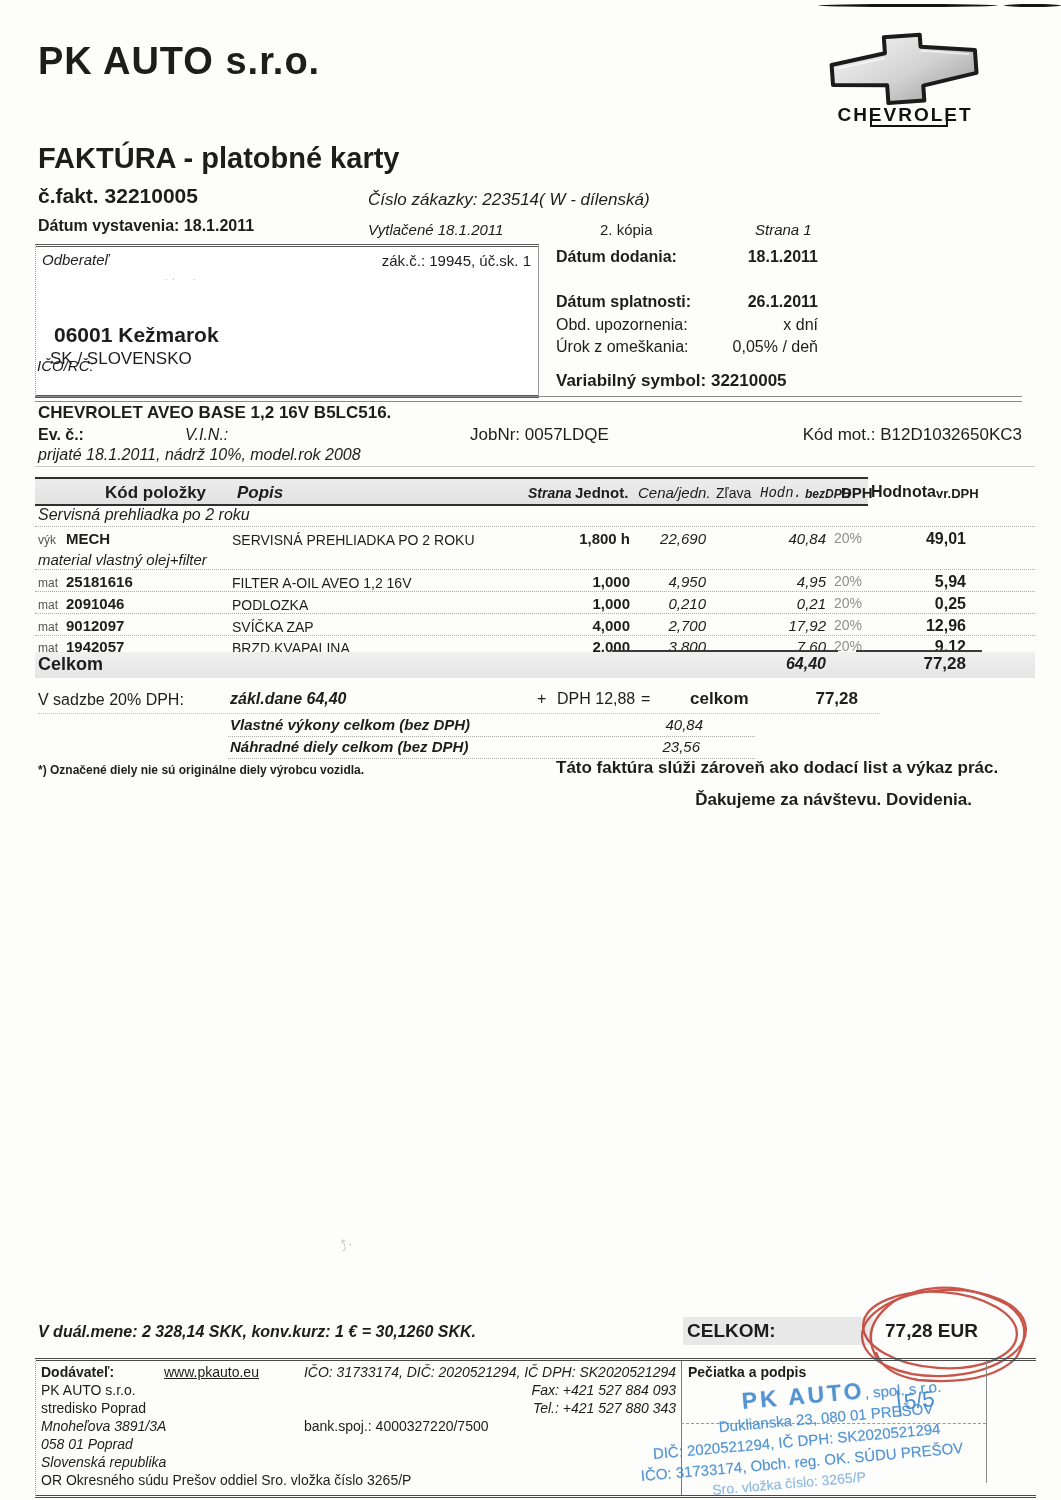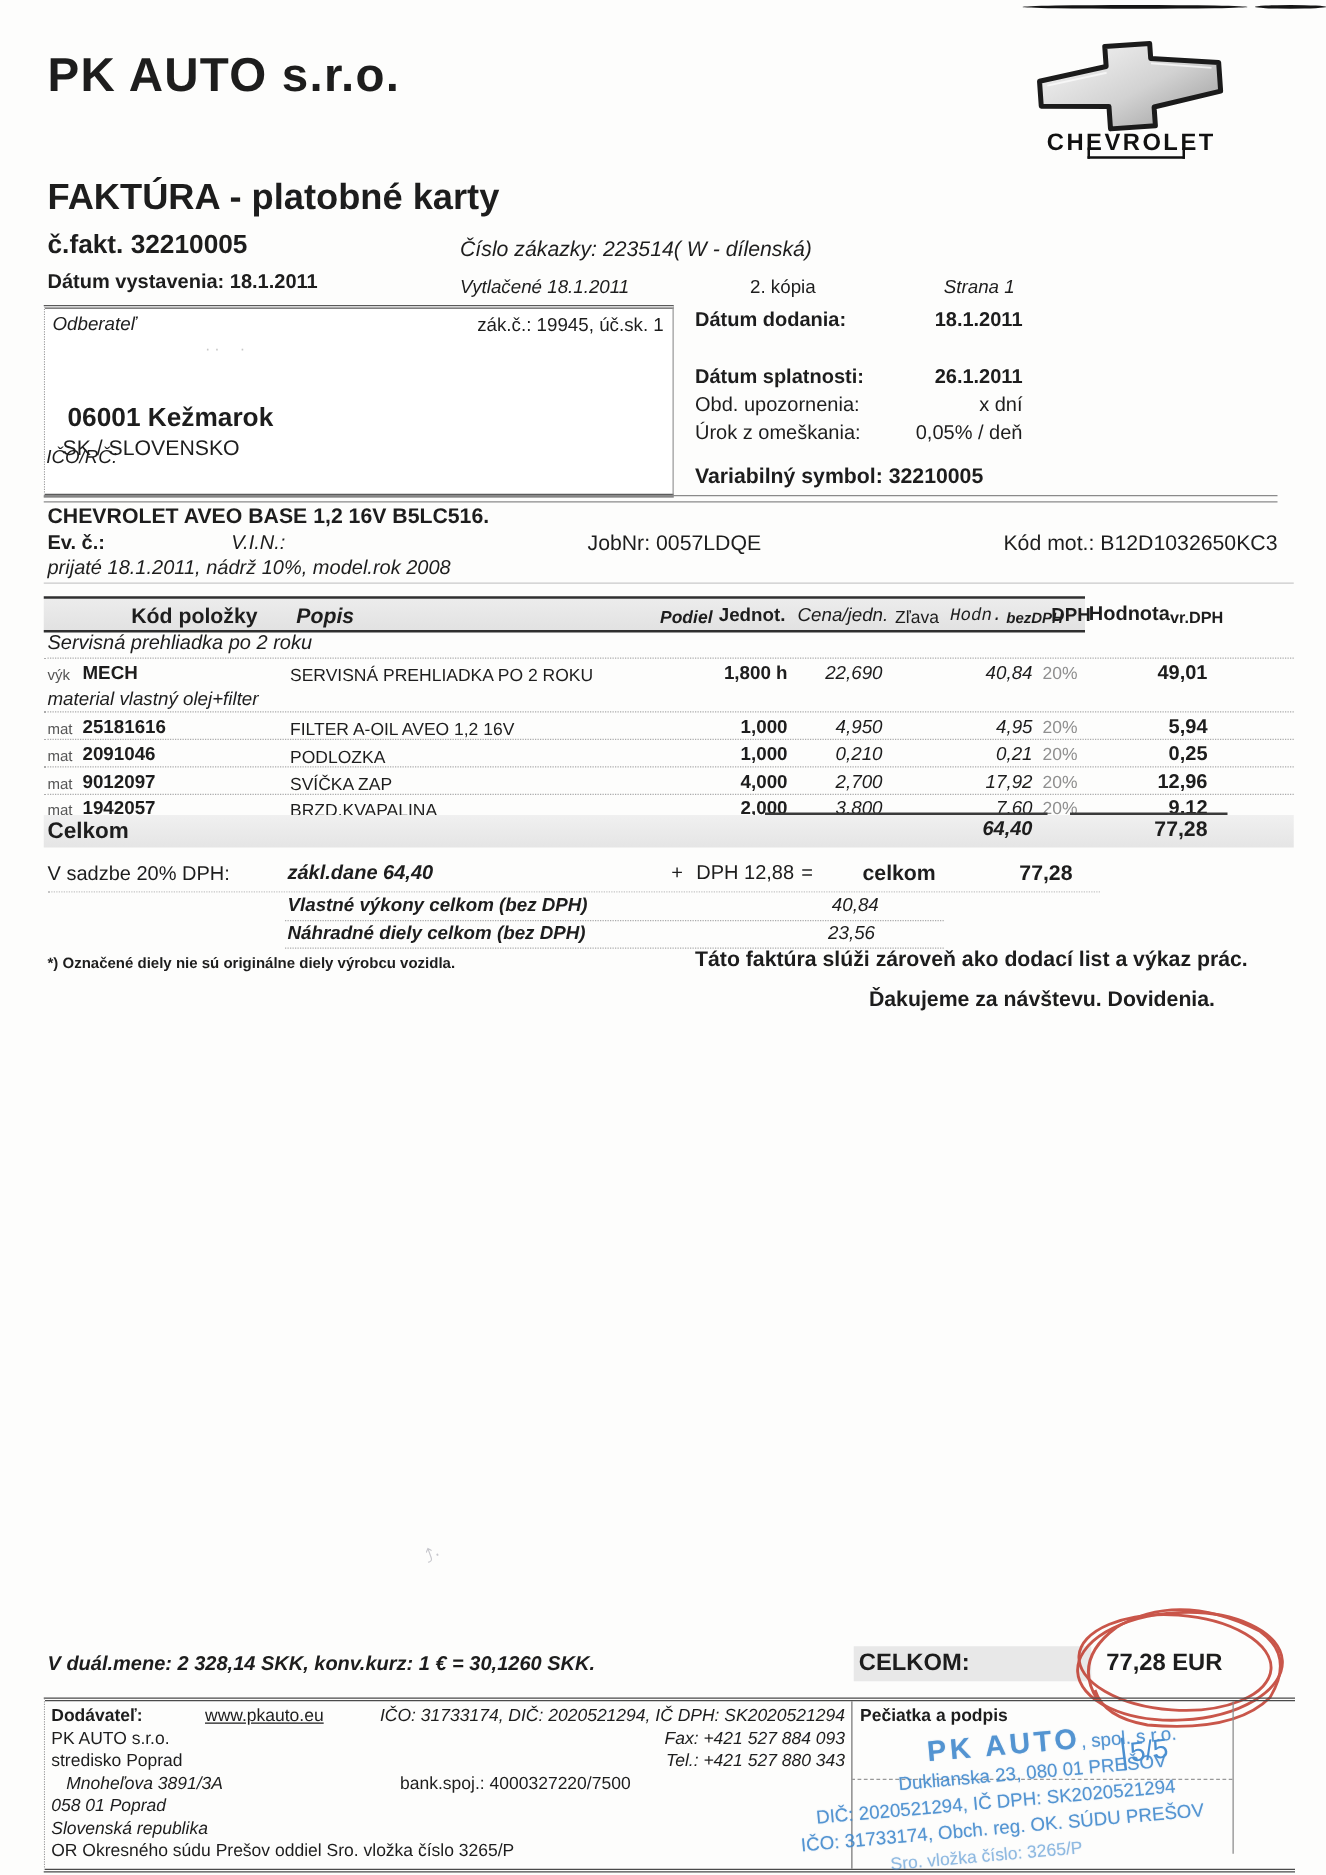--- a/index.html
+++ b/index.html
@@ -102,21 +102,21 @@
   <div class="abs b s16" style="left:38px;top:426px;">Ev. č.:</div>
   <div class="abs i s16" style="left:185px;top:426px;">V.I.N.:</div>
   <div class="abs s17" style="left:470px;top:425px;">JobNr: 0057LDQE</div>
   <div class="abs s17 r" style="left:760px;top:425px;width:262px;">Kód mot.: B12D1032650KC3</div>
   <div class="abs i s16" style="left:38px;top:446px;">prijaté 18.1.2011, nádrž 10%, model.rok 2008</div>
   <div class="thinline" style="top:466px;"></div>
 
   <div id="thead">
     <span class="b s17" style="left:70px;">Kód položky</span>
     <span class="b i s17" style="left:202px;">Popis</span>
-    <span class="b i s14" style="left:493px;top:6px;">Podiel</span>
+    <span class="b i s14" style="left:493px;top:6px;">Strana</span>
     <span class="b s15" style="left:540px;top:5px;">Jednot.</span>
     <span class="i s15" style="left:603px;top:5px;">Cena/jedn.</span>
     <span class="s14" style="left:681px;top:6px;">Zľava</span>
     <span class="i s14" style="left:725px;top:6px;font-family:Liberation Mono, monospace;">Hodn.</span>
     <span class="b i s12" style="left:770px;top:8px;">bezDPH</span>
     <span class="b s15" style="left:806px;top:5px;">DPH</span>
     <span class="b s16" style="left:836px;top:4px;">Hodnota</span>
     <span class="b s13" style="left:901px;top:7px;">vr.DPH</span>
   </div>
 
@@ -234,22 +234,22 @@
 
     <span class="abs b" style="left:5px;top:3px;">Dodávateľ:</span>
     <span class="abs ul" style="left:128px;top:3px;">www.pkauto.eu</span>
     <span class="abs i r" style="left:240px;top:3px;width:400px;">IČO: 31733174, DIČ: 2020521294, IČ DPH: SK2020521294</span>
     <span class="abs b" style="left:652px;top:3px;">Pečiatka a podpis</span>
 
     <span class="abs" style="left:5px;top:21px;">PK AUTO s.r.o.</span>
     <span class="abs i r" style="left:300px;top:21px;width:340px;">Fax: +421 527 884 093</span>
     <span class="abs" style="left:5px;top:39px;">stredisko Poprad</span>
     <span class="abs i r" style="left:300px;top:39px;width:340px;">Tel.: +421 527 880 343</span>
-    <span class="abs i" style="left:5px;top:57px;margin-left:12px;">Mnoheľova 3891/3A</span>
-    <span class="abs" style="left:248px;top:57px;padding-left:36px;">bank.spoj.:  4000327220/7500</span>
+    <span class="abs i" style="left:5px;top:57px;">Mnoheľova 3891/3A</span>
+    <span class="abs" style="left:232px;top:57px;padding-left:36px;">bank.spoj.:  4000327220/7500</span>
     <span class="abs i" style="left:5px;top:75px;">058 01 Poprad</span>
     <span class="abs i" style="left:5px;top:93px;">Slovenská republika</span>
     <span class="abs" style="left:5px;top:111px;">OR Okresného súdu Prešov oddiel Sro. vložka číslo 3265/P</span>
   </div>
 
   <div id="stamp">
     <div style="margin-left:55px;"><span class="b" style="font-size:23px;letter-spacing:3px;">PK AUTO</span><span style="font-size:15px;">, spol. s r.o.</span></div>
     <div style="margin-left:30px;font-size:15px;">Duklianska 23, 080 01 PREŠOV</div>
     <div style="margin-left:-38px;font-size:15px;">DIČ: 2020521294, IČ DPH: SK2020521294</div>
     <div style="margin-left:-52px;font-size:15px;">IČO: 31733174, Obch. reg. OK. SÚDU PREŠOV</div>

